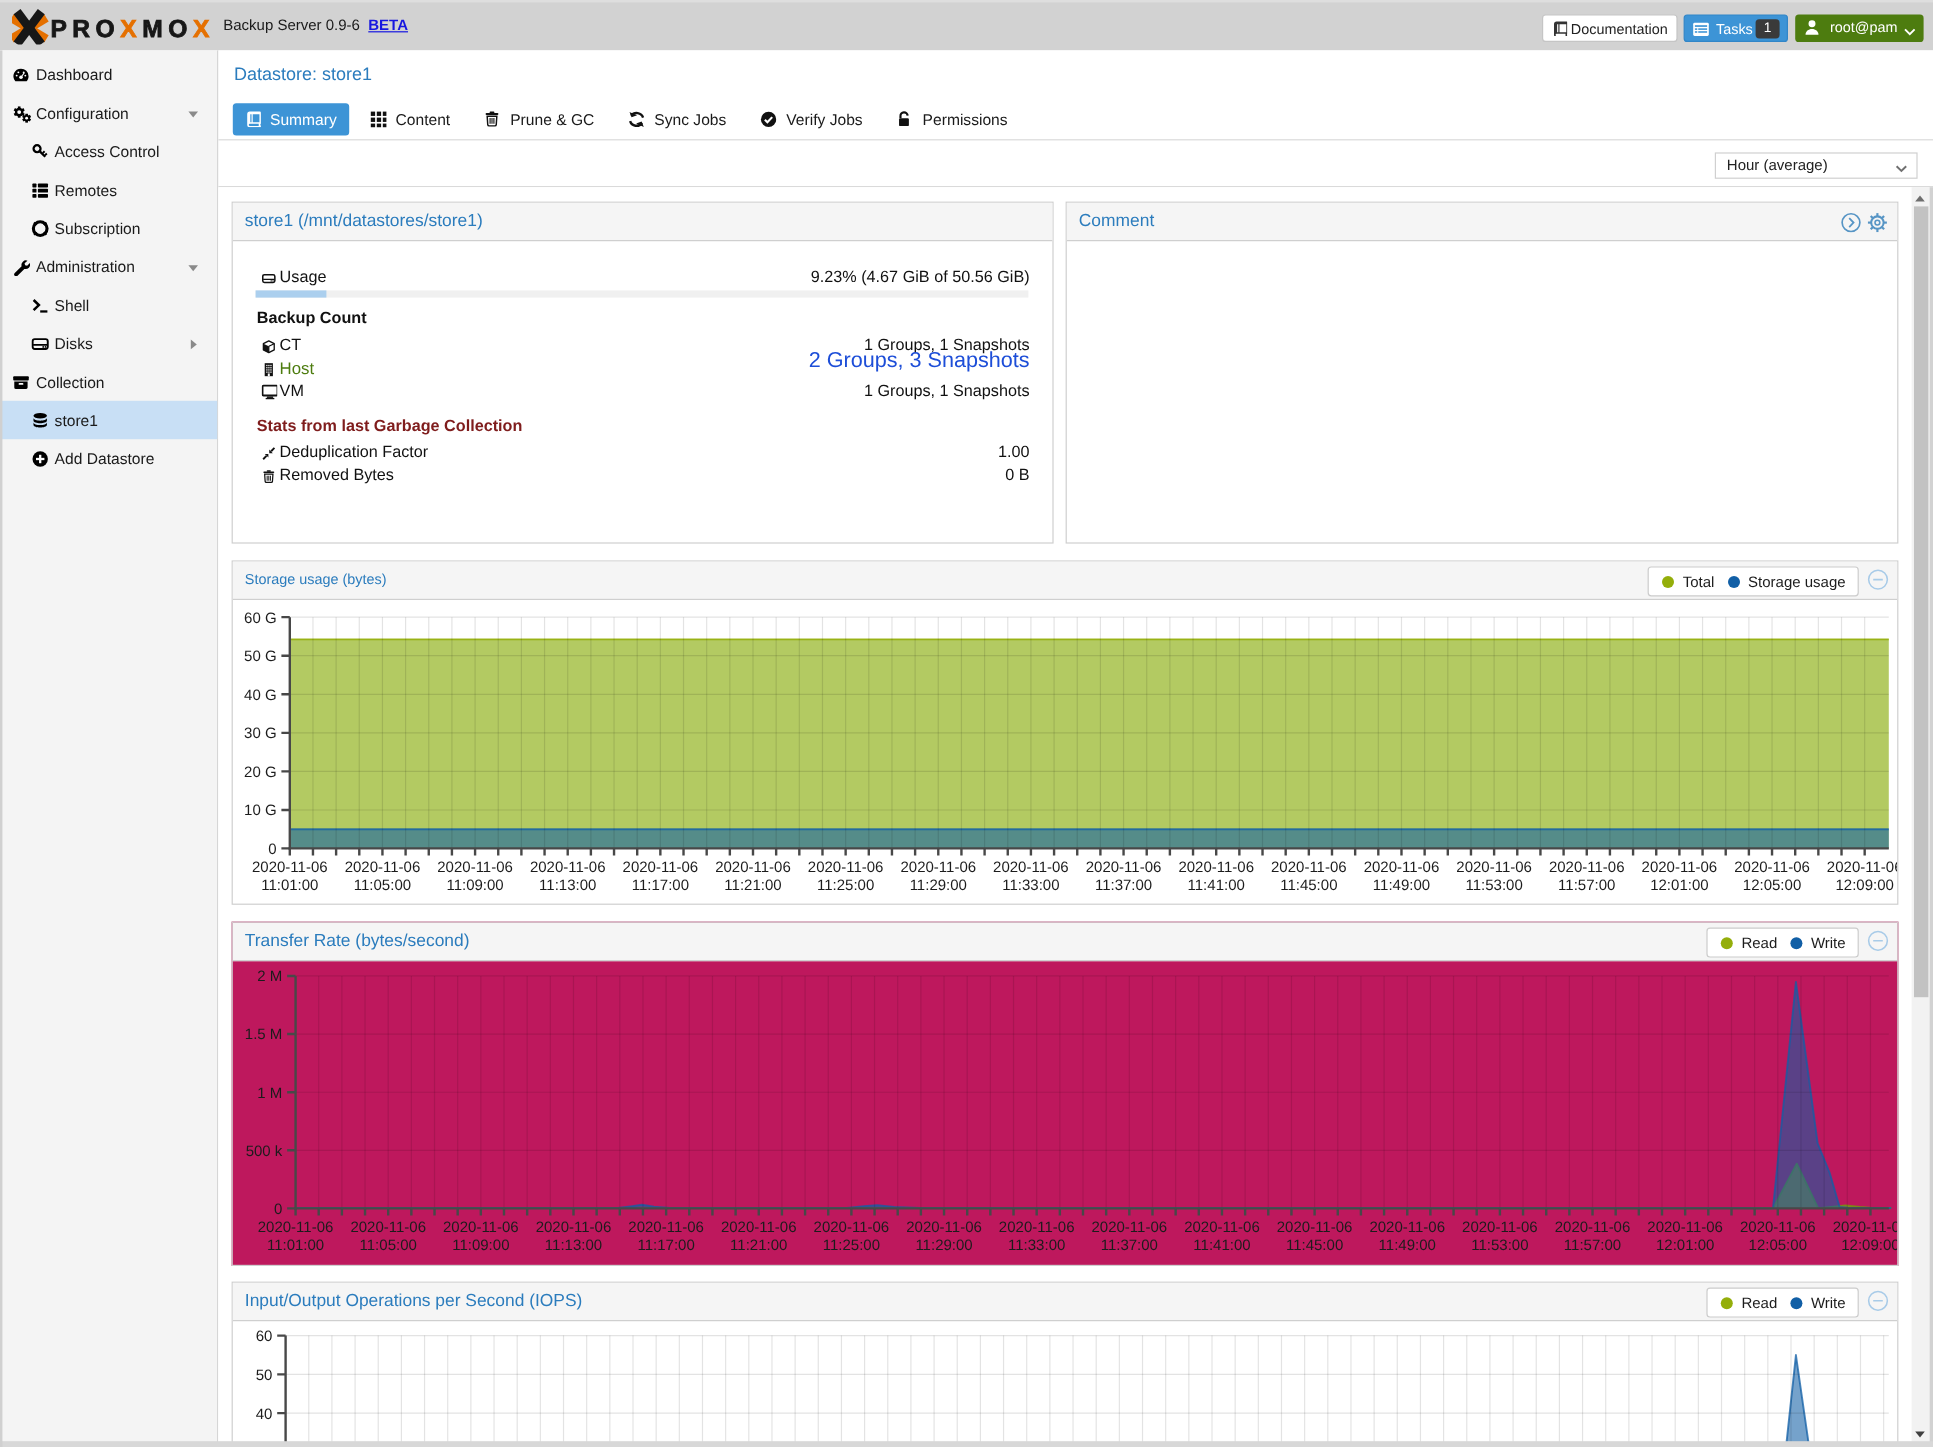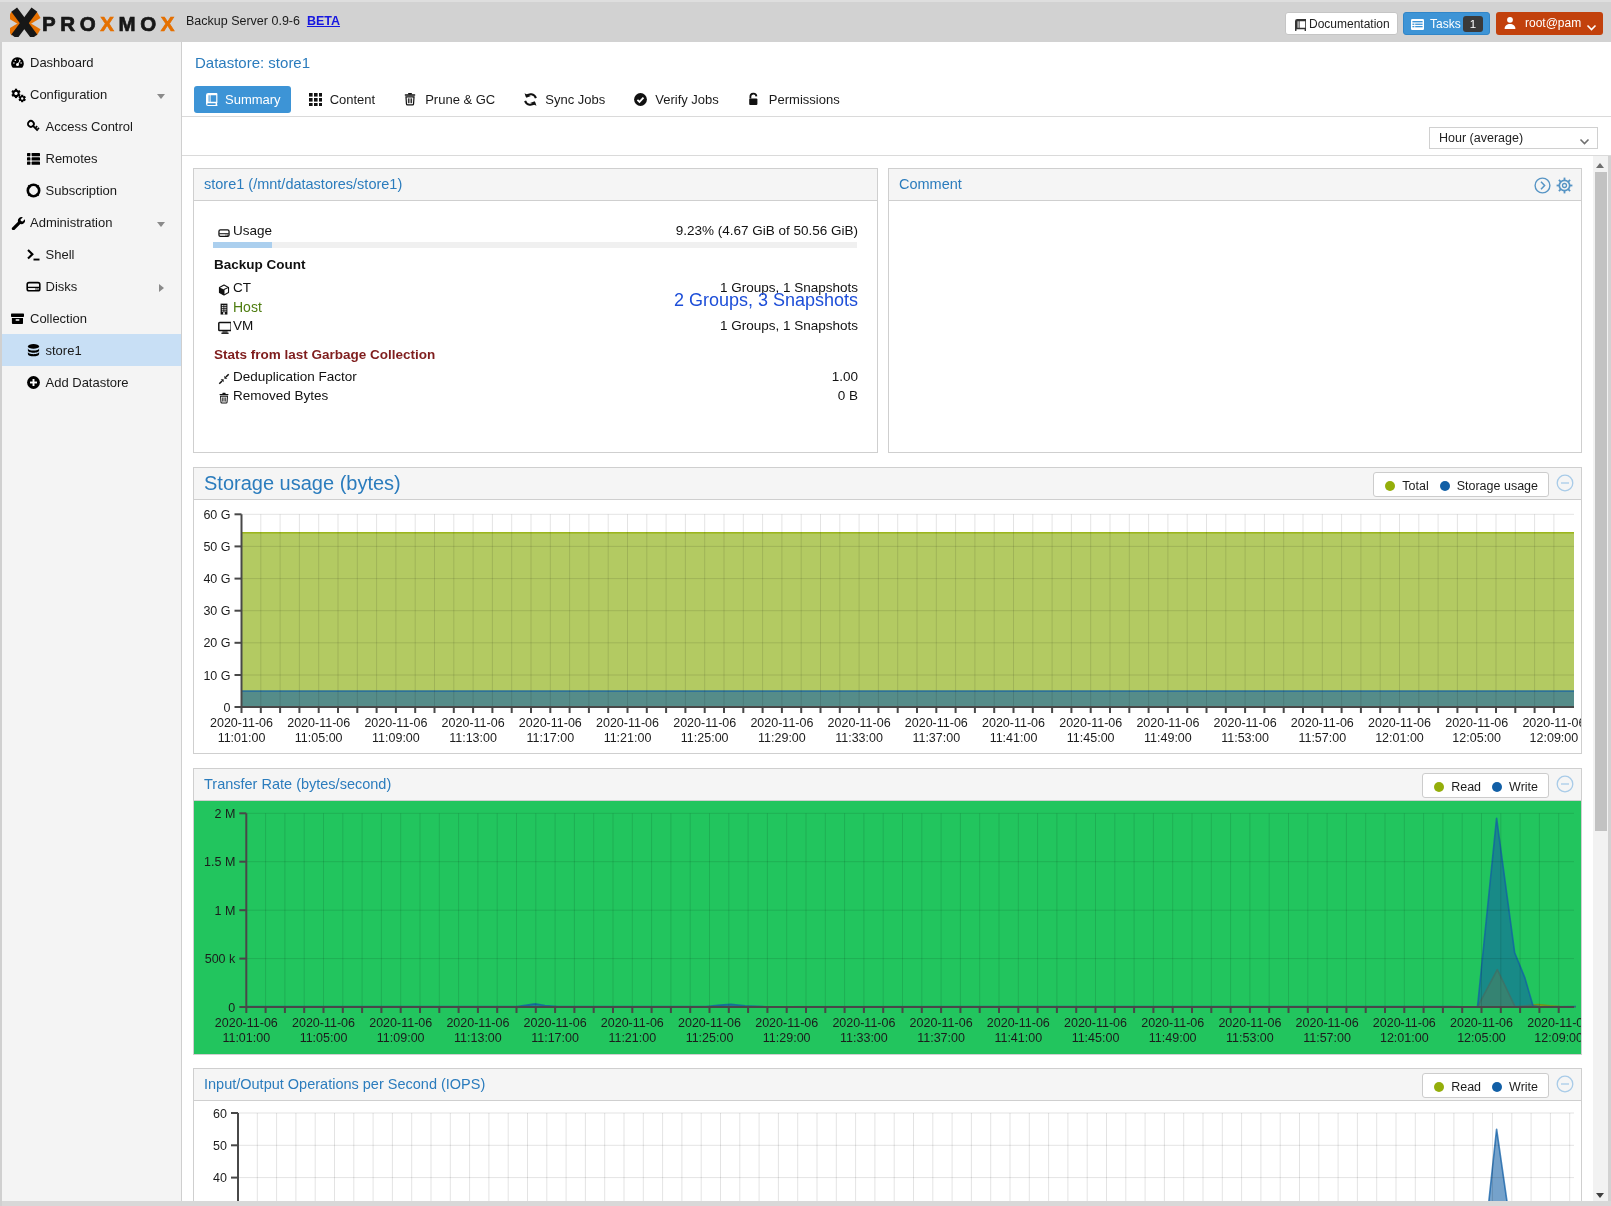--- a/index.html
+++ b/index.html
@@ -26,21 +26,21 @@
           <rect x="1" y="2" width="13" height="11" rx="1.2" fill="#fff"></rect>
           <rect x="2.4" y="4" width="10.2" height="1.4" fill="#3d94d6"></rect>
           <rect x="2.4" y="6.6" width="2" height="1.3" fill="#3d94d6"></rect>
           <rect x="5.2" y="6.6" width="7.4" height="1.3" fill="#3d94d6"></rect>
           <rect x="2.4" y="9" width="2" height="1.3" fill="#3d94d6"></rect>
           <rect x="5.2" y="9" width="7.4" height="1.3" fill="#3d94d6"></rect>
         </svg></span>
       <span style="position:absolute;left:26px;top:4px;font-size:12px;color:#fff">Tasks</span>
       <span style="position:absolute;left:59px;top:3px;width:20px;height:16px;background:#3a3a3a;border-radius:3px;color:#fff;font-size:11.5px;text-align:center;line-height:16px">1</span>
     </div>
-    <div style="position:absolute;left:1496px;top:12px;width:107px;height:23px;background:#c2410c;border-radius:3px">
+    <div style="position:absolute;left:1496px;top:12px;width:107px;height:23px;background:#4d7c0f;border-radius:3px">
       <span style="position:absolute;left:7px;top:4px"><svg width="14" height="14" viewBox="0 0 14 14" style="">
           <circle cx="7" cy="3.8" r="2.9" fill="#fff"></circle>
           <path fill="#fff" d="M1.6 13c0-3.1 2.4-4.9 5.4-4.9s5.4 1.8 5.4 4.9z"></path>
         </svg></span>
       <span style="position:absolute;left:29px;top:4px;font-size:12px;color:#fff">root@pam</span>
       <span style="position:absolute;left:90px;top:7px"><svg width="11" height="11" viewBox="0 0 11 11" style="">
           <path fill="none" stroke="#fff" stroke-width="1.6" d="M1.5 3.5L5.5 7.5 9.5 3.5"></path>
         </svg></span>
     </div>
 </div>
@@ -303,21 +303,21 @@
             <rect x="7.6" y="0.6" width="1.8" height="3" fill="#5795c5" transform="rotate(270 8.5 8.5)"></rect>
             <rect x="7.6" y="0.6" width="1.8" height="3" fill="#5795c5" transform="rotate(315 8.5 8.5)"></rect>
             <circle cx="8.5" cy="8.5" r="5.2" fill="none" stroke="#5795c5" stroke-width="1.7"></circle>
             <circle cx="8.5" cy="8.5" r="2" fill="none" stroke="#5795c5" stroke-width="1.3"></circle>
           </svg></div>
       </div>
       <div style="position:relative;width:100%;height:249px;overflow:hidden"></div>
     </div>
 <div style="position:absolute;left:11px;top:311px;width:1387px;height:285px;border:1px solid #cfcfcf;background:#fff">
       <div style="position:relative;height:32px;background:#f5f5f5;border-bottom:1px solid #cfcfcf;box-sizing:border-box">
-        <div style="position:absolute;left:10px;top:0;line-height:31px;font-size:20px;color:#2b7cbd">Storage usage (bytes)</div>
+        <div style="position:absolute;left:10px;top:0;line-height:31px;font-size:12px;color:#2b7cbd">Storage usage (bytes)</div>
         <div style="position:absolute;right:32px;top:4px;height:23px;line-height:23px;background:#fff;border:1px solid #ccc;border-radius:3px;padding:0 10px 0 0;white-space:nowrap"><span style="display:inline-block;width:10px;height:10px;border-radius:50%;background:#94ae0a;margin:0 7px 0 11px;vertical-align:-1px"></span><span style="font-size:12.5px;color:#1c1c1c">Total</span><span style="display:inline-block;width:10px;height:10px;border-radius:50%;background:#115fa6;margin:0 7px 0 11px;vertical-align:-1px"></span><span style="font-size:12.5px;color:#1c1c1c">Storage usage</span></div>
         <div style="position:absolute;right:7px;top:6px"><svg width="18" height="18" viewBox="0 0 18 18" style="">
             <circle cx="9" cy="9" r="7.8" fill="none" stroke="#a8cbe8" stroke-width="1.3"></circle>
             <line x1="5" y1="9" x2="13" y2="9" stroke="#a8cbe8" stroke-width="1.3"></line>
           </svg></div>
       </div>
       <div style="position:relative;width:100%;height:251px;overflow:hidden">
         <svg width="1387" height="253" viewBox="0 0 1387 253" font-family="Liberation Sans, sans-serif" style="position:absolute;left:0;top:0">
           <path d="M47.5 207.0 L47.5 32.8 L1380.0 32.8 L1380.0 207.0 Z" fill="rgba(140,174,16,0.66)"></path>
           <path d="M47.5 32.8 L1380.0 32.8" fill="none" stroke="rgba(148,174,10,0.9)" stroke-width="1.6" stroke-linejoin="round"></path>
@@ -514,21 +514,21 @@
           <text x="1128.3" y="242.0" text-anchor="middle" font-size="12.5" fill="#1c1c1c">11:57:00</text>
           <text x="1205.5" y="226.5" text-anchor="middle" font-size="12.5" fill="#1c1c1c">2020-11-06</text>
           <text x="1205.5" y="242.0" text-anchor="middle" font-size="12.5" fill="#1c1c1c">12:01:00</text>
           <text x="1282.7" y="226.5" text-anchor="middle" font-size="12.5" fill="#1c1c1c">2020-11-06</text>
           <text x="1282.7" y="242.0" text-anchor="middle" font-size="12.5" fill="#1c1c1c">12:05:00</text>
           <text x="1359.9" y="226.5" text-anchor="middle" font-size="12.5" fill="#1c1c1c">2020-11-06</text>
           <text x="1359.9" y="242.0" text-anchor="middle" font-size="12.5" fill="#1c1c1c">12:09:00</text>
         </svg>
       </div>
     </div>
-<div style="position:absolute;left:11px;top:612px;width:1387px;height:285px;border:1px solid #cfcfcf;background:#22c55e">
+<div style="position:absolute;left:11px;top:612px;width:1387px;height:285px;border:1px solid #cfcfcf;background:#be185d">
       <div style="position:relative;height:32px;background:#f5f5f5;border-bottom:1px solid #cfcfcf;box-sizing:border-box">
         <div style="position:absolute;left:10px;top:0;line-height:31px;font-size:14.5px;color:#2b7cbd">Transfer Rate (bytes/second)</div>
         <div style="position:absolute;right:32px;top:4px;height:23px;line-height:23px;background:#fff;border:1px solid #ccc;border-radius:3px;padding:0 10px 0 0;white-space:nowrap"><span style="display:inline-block;width:10px;height:10px;border-radius:50%;background:#94ae0a;margin:0 7px 0 11px;vertical-align:-1px"></span><span style="font-size:12.5px;color:#1c1c1c">Read</span><span style="display:inline-block;width:10px;height:10px;border-radius:50%;background:#115fa6;margin:0 7px 0 11px;vertical-align:-1px"></span><span style="font-size:12.5px;color:#1c1c1c">Write</span></div>
         <div style="position:absolute;right:7px;top:6px"><svg width="18" height="18" viewBox="0 0 18 18" style="">
             <circle cx="9" cy="9" r="7.8" fill="none" stroke="#a8cbe8" stroke-width="1.3"></circle>
             <line x1="5" y1="9" x2="13" y2="9" stroke="#a8cbe8" stroke-width="1.3"></line>
           </svg></div>
       </div>
       <div style="position:relative;width:100%;height:251px;overflow:hidden">
         <svg width="1387" height="253" viewBox="0 0 1387 253" font-family="Liberation Sans, sans-serif" style="position:absolute;left:0;top:0">

